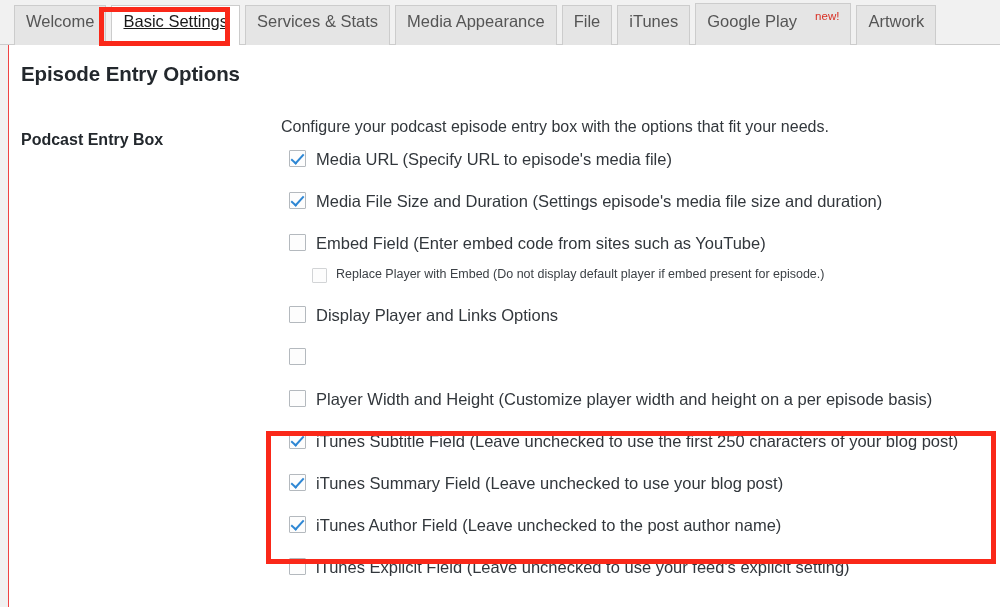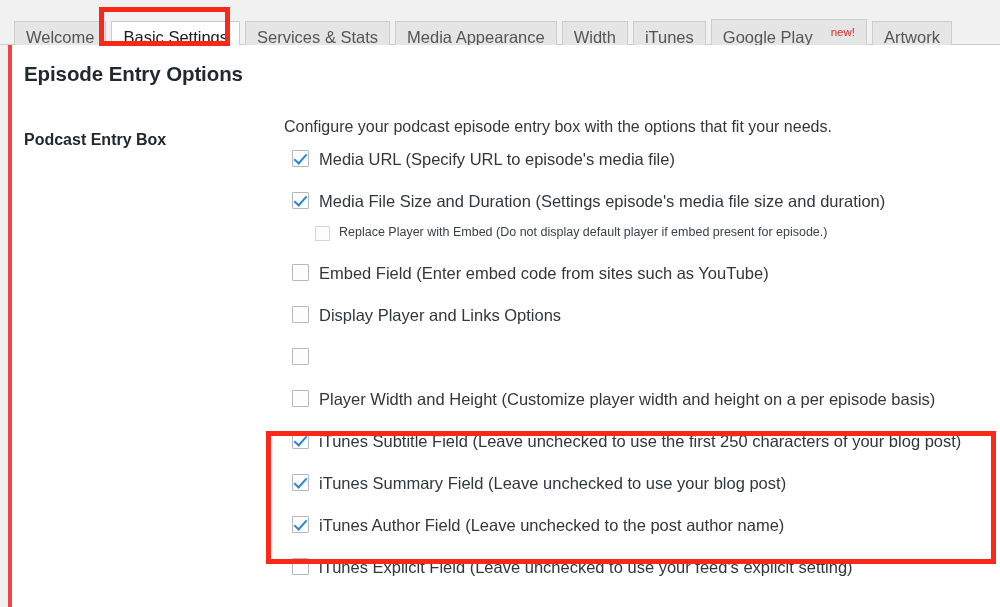--- a/index.html
+++ b/index.html
@@ -30,21 +30,21 @@
     display: flex;
     align-items: flex-end;
   }
   .tab {
     background: #e5e5e5;
     border: 1px solid #ccc;
     border-bottom: none;
     color: #555;
     font-size: 16.5px;
     line-height: 1;
-    padding: 7px 11px 0 11px;
+    padding: 7px 11px 16px 11px;
     margin-right: 5px;
     position: relative;
     top: 1px;
     white-space: nowrap;
     cursor: pointer;
   }
   .tab.active {
     background: #ffffff;
     color: #1a1a1a;
     border-color: #ccc;
@@ -86,21 +86,21 @@
   }
 
   
   .panel {
     position: absolute;
     left: 8px;
     top: 45px;
     width: 992px;
     height: 562px;
     background: #ffffff;
-    border-left: 4px solid #ef4444;
+    border-left: 1px solid #ef4444;
     box-sizing: border-box;
     text-decoration: underline;
   }
   .page-title {
     position: absolute;
     left: 12px;
     top: 17px;
     font-size: 20.5px;
     font-weight: bold;
     color: #23282d;
@@ -183,51 +183,51 @@
   }
 </style>
 </head>
 <body>
 
 <div class="tab-bar" id="tab-bar">
     <div class="tab"><span>Welcome</span></div>
     <div class="tab active"><span>Basic Settings</span></div>
     <div class="tab"><span>Services &amp; Stats</span></div>
     <div class="tab"><span>Media Appearance</span></div>
-    <div class="tab"><span>Width</span></div>
+    <div class="tab"><span>File</span></div>
     <div class="tab"><span>iTunes</span></div>
     <div class="tab"><span>Google Play</span><span class="new-flag">new!</span></div>
     <div class="tab"><span>Artwork</span></div>
   </div>
 
 <div class="panel">
   <div class="page-title">Episode Entry Options</div>
   <div class="section-label">Podcast Entry Box</div>
 
   <div class="options">
     <p class="intro">Configure your podcast episode entry box with the options that fit your needs.</p>
     <div id="option-list">
         <div class="opt-row">
           <span class="cb checked"></span>
           <span class="opt-label">Media URL (Specify URL to episode's media file)</span>
         </div>
         <div class="opt-row">
           <span class="cb checked"></span>
           <span class="opt-label">Media File Size and Duration (Settings episode's media file size and duration)</span>
         </div>
+        <div class="opt-row">
+          <span class="cb"></span>
+          <span class="opt-label">Embed Field (Enter embed code from sites such as YouTube)</span>
+        </div>
         <div class="opt-row sub">
           <span class="cb small"></span>
           <span class="opt-label">Replace Player with Embed (Do not display default player if embed present for episode.)</span>
         </div>
         <div class="opt-row">
           <span class="cb"></span>
-          <span class="opt-label">Embed Field (Enter embed code from sites such as YouTube)</span>
-        </div>
-        <div class="opt-row">
-          <span class="cb"></span>
           <span class="opt-label">Display Player and Links Options</span>
         </div>
         <div class="opt-row">
           <span class="cb"></span>
         </div>
         <div class="opt-row">
           <span class="cb"></span>
           <span class="opt-label">Player Width and Height (Customize player width and height on a per episode basis)</span>
         </div>
         <div class="opt-row">

